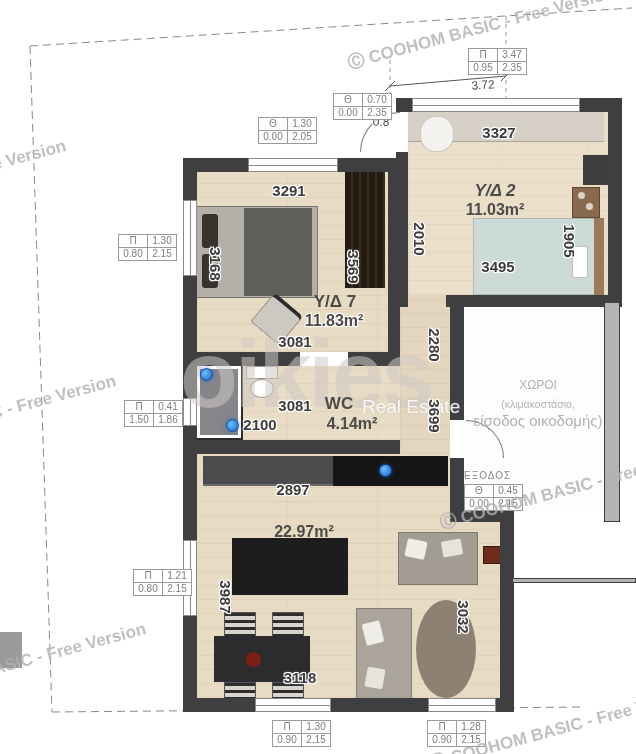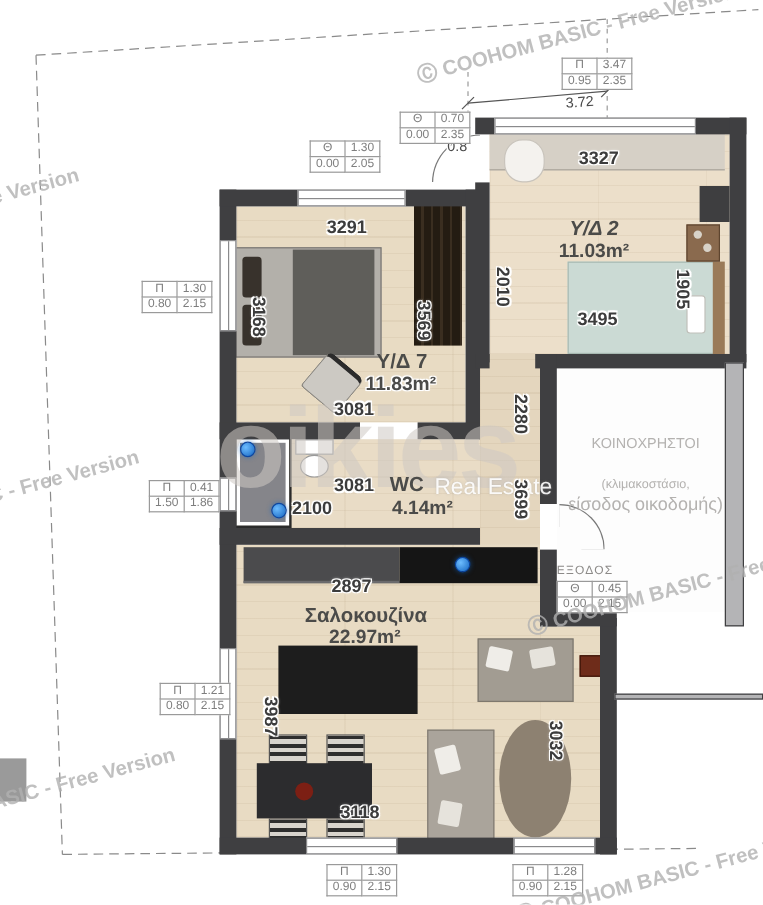--- a/index.html
+++ b/index.html
@@ -145,23 +145,22 @@
   <div class="dot" style="left:200px;top:368px;"></div>
   <div class="dot" style="left:226px;top:419px;"></div>
   <div class="dot" style="left:379px;top:464px;"></div>
 
   <div class="room-label" style="left:335px;top:302px;">Υ/Δ 7</div>
   <div class="room-label area-label halo" style="left:334px;top:321px;">11.83m²</div>
   <div class="room-label" style="left:495px;top:191px;font-style:italic;">Υ/Δ 2</div>
   <div class="room-label area-label" style="left:495px;top:210px;">11.03m²</div>
   <div class="room-label" style="left:339px;top:404px;">WC</div>
   <div class="room-label area-label" style="left:352px;top:424px;">4.14m²</div>
-  <div class="room-label" style="left:305px;top:513px;">Σαλοκουζίνα</div>
   <div class="room-label area-label" style="left:304px;top:532px;">22.97m²</div>
-  <div class="common-text" style="top:362px;font-size:12px;">ΚΟΙΝΟΧΡΗΣΤΟΙ</div>
+  <div class="common-text" style="top:378px;font-size:12px;">ΧΩΡΟΙ</div>
   <div class="common-text" style="top:398px;font-size:10.5px;">(κλιμακοστάσιο,</div>
   <div class="common-text" style="top:412px;font-size:15px;">είσοδος οικοδομής)</div>
   <div class="exit-label" style="left:464px;top:470px;">ΕΞΟΔΟΣ</div>
 
   <div class="dim halo" style="left:289px;top:190px;">3291</div>
   <div class="dim v halo" style="left:215px;top:264px;">3168</div>
   <div class="dim v halo" style="left:353px;top:267px;">3569</div>
   <div class="dim halo" style="left:295px;top:341px;">3081</div>
   <div class="dim halo" style="left:499px;top:132px;">3327</div>
   <div class="dim v halo" style="left:419px;top:239px;">2010</div>

